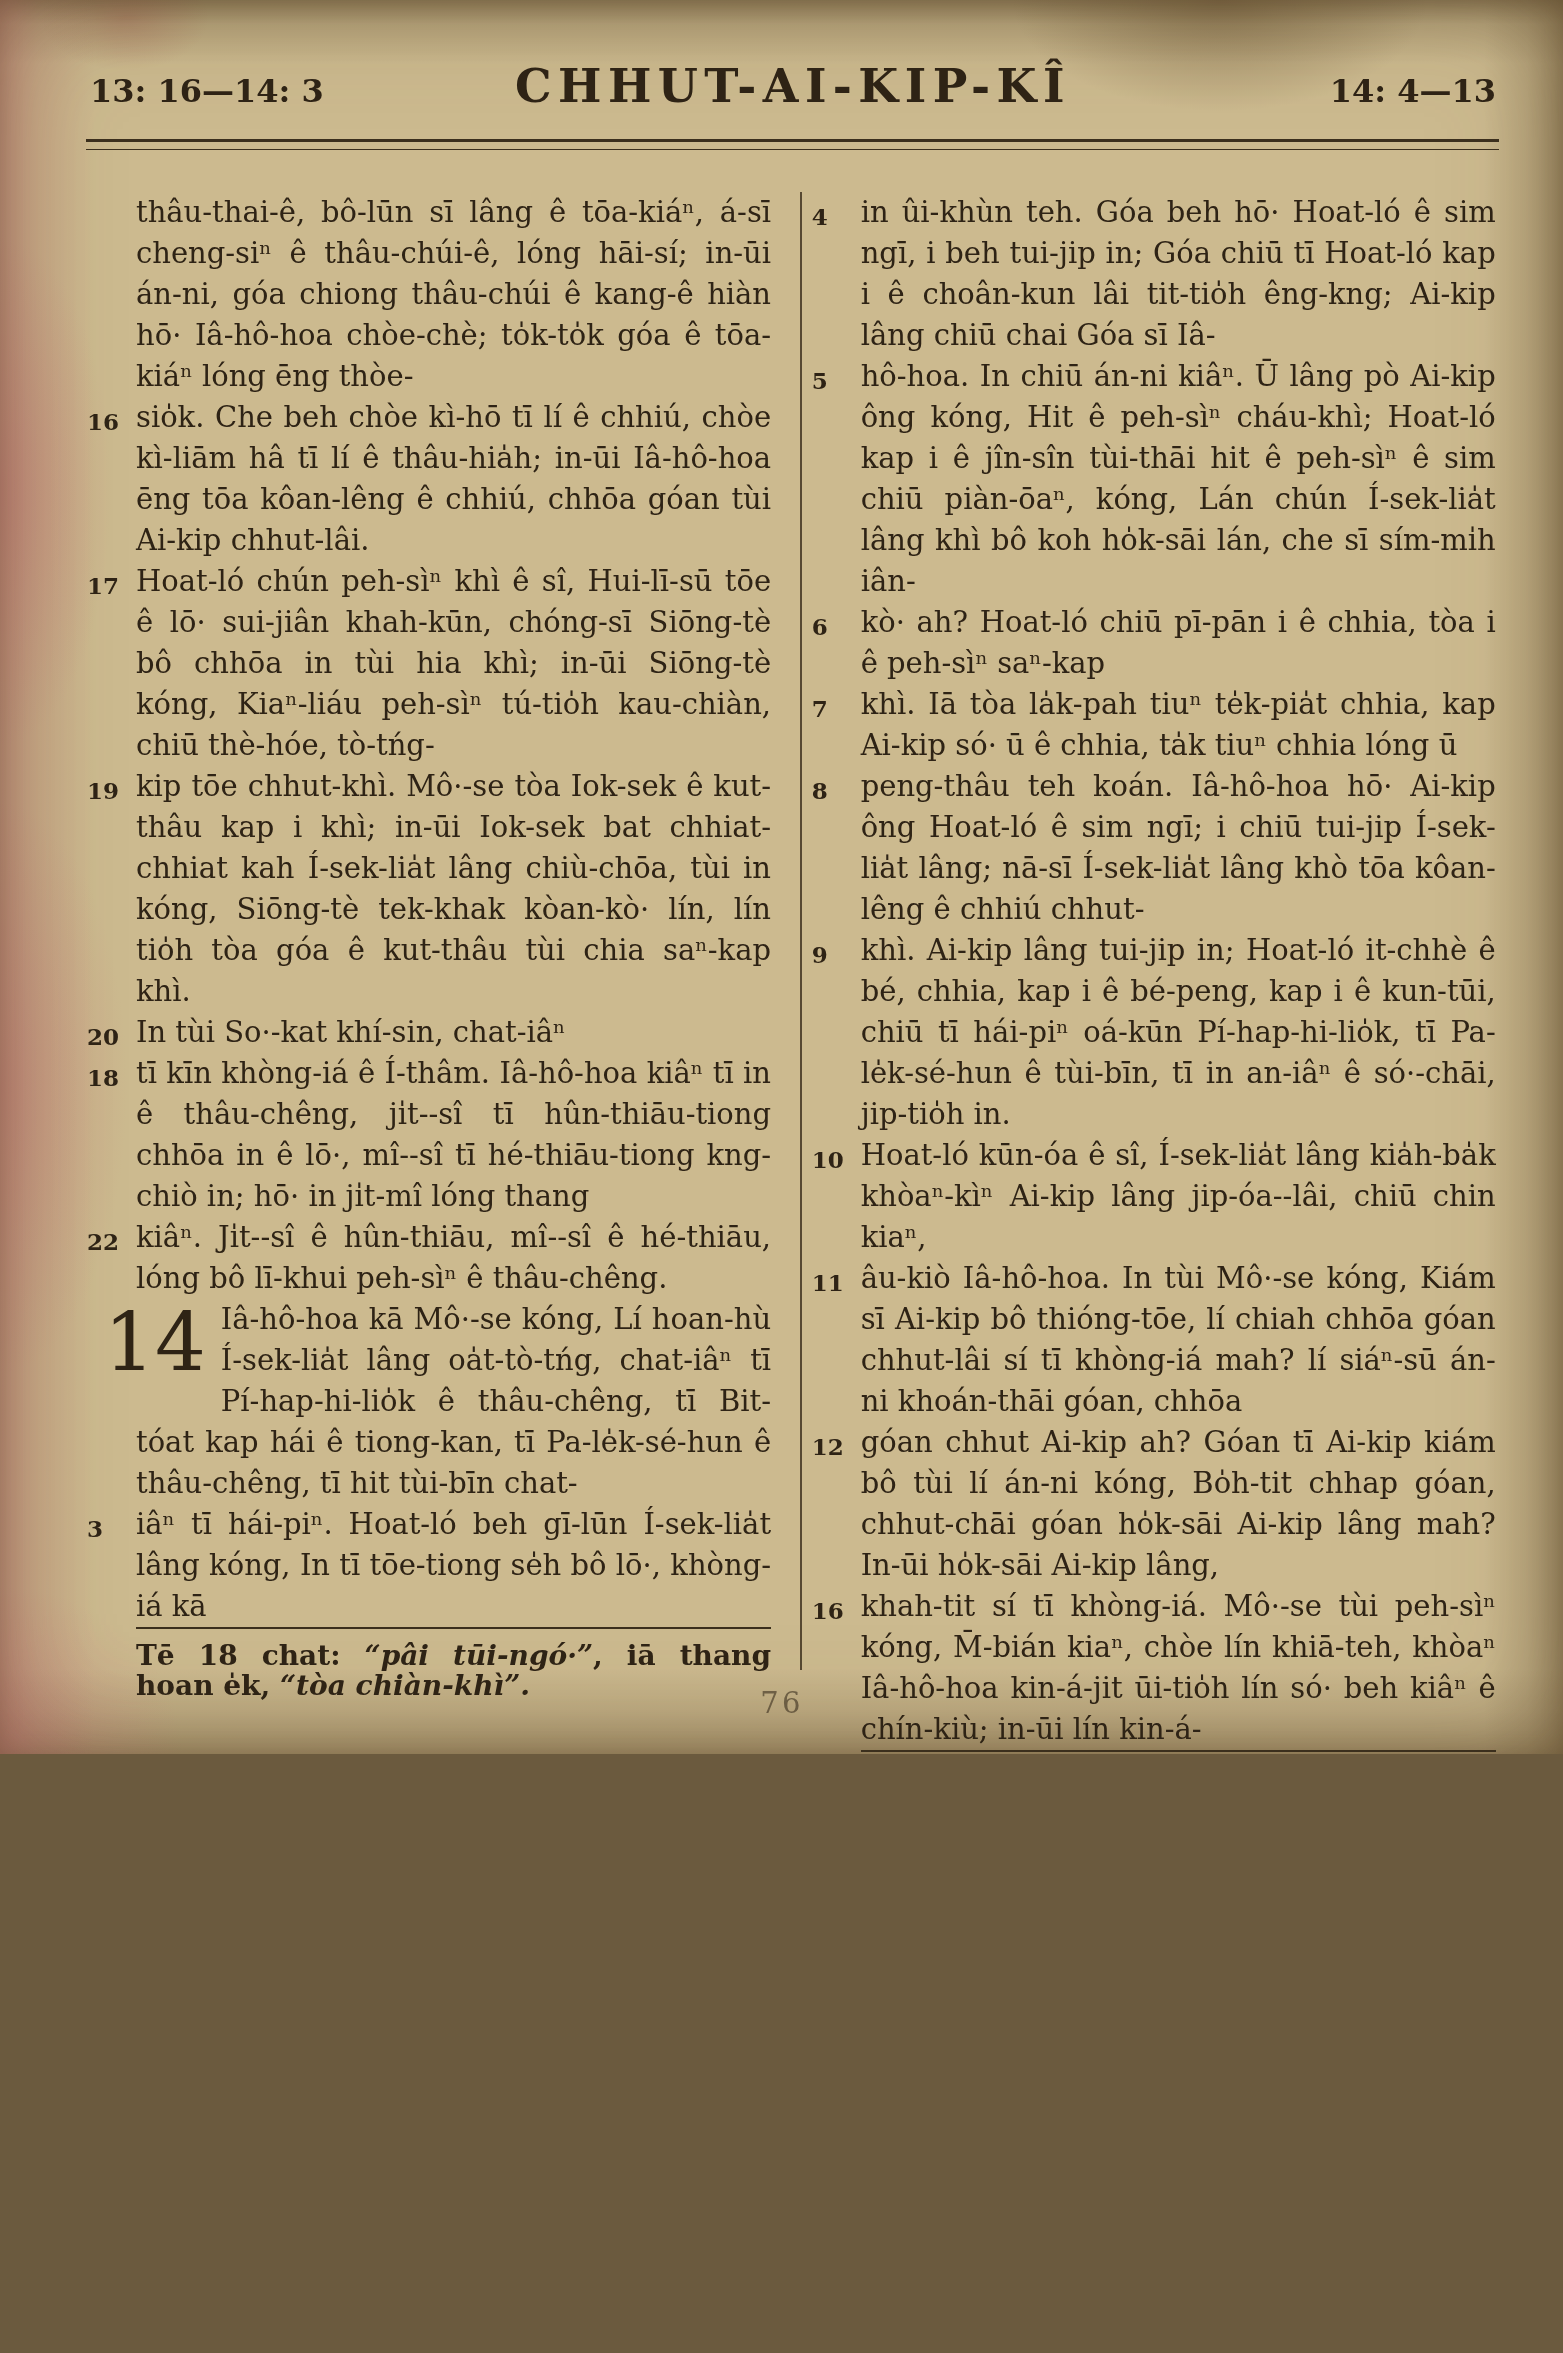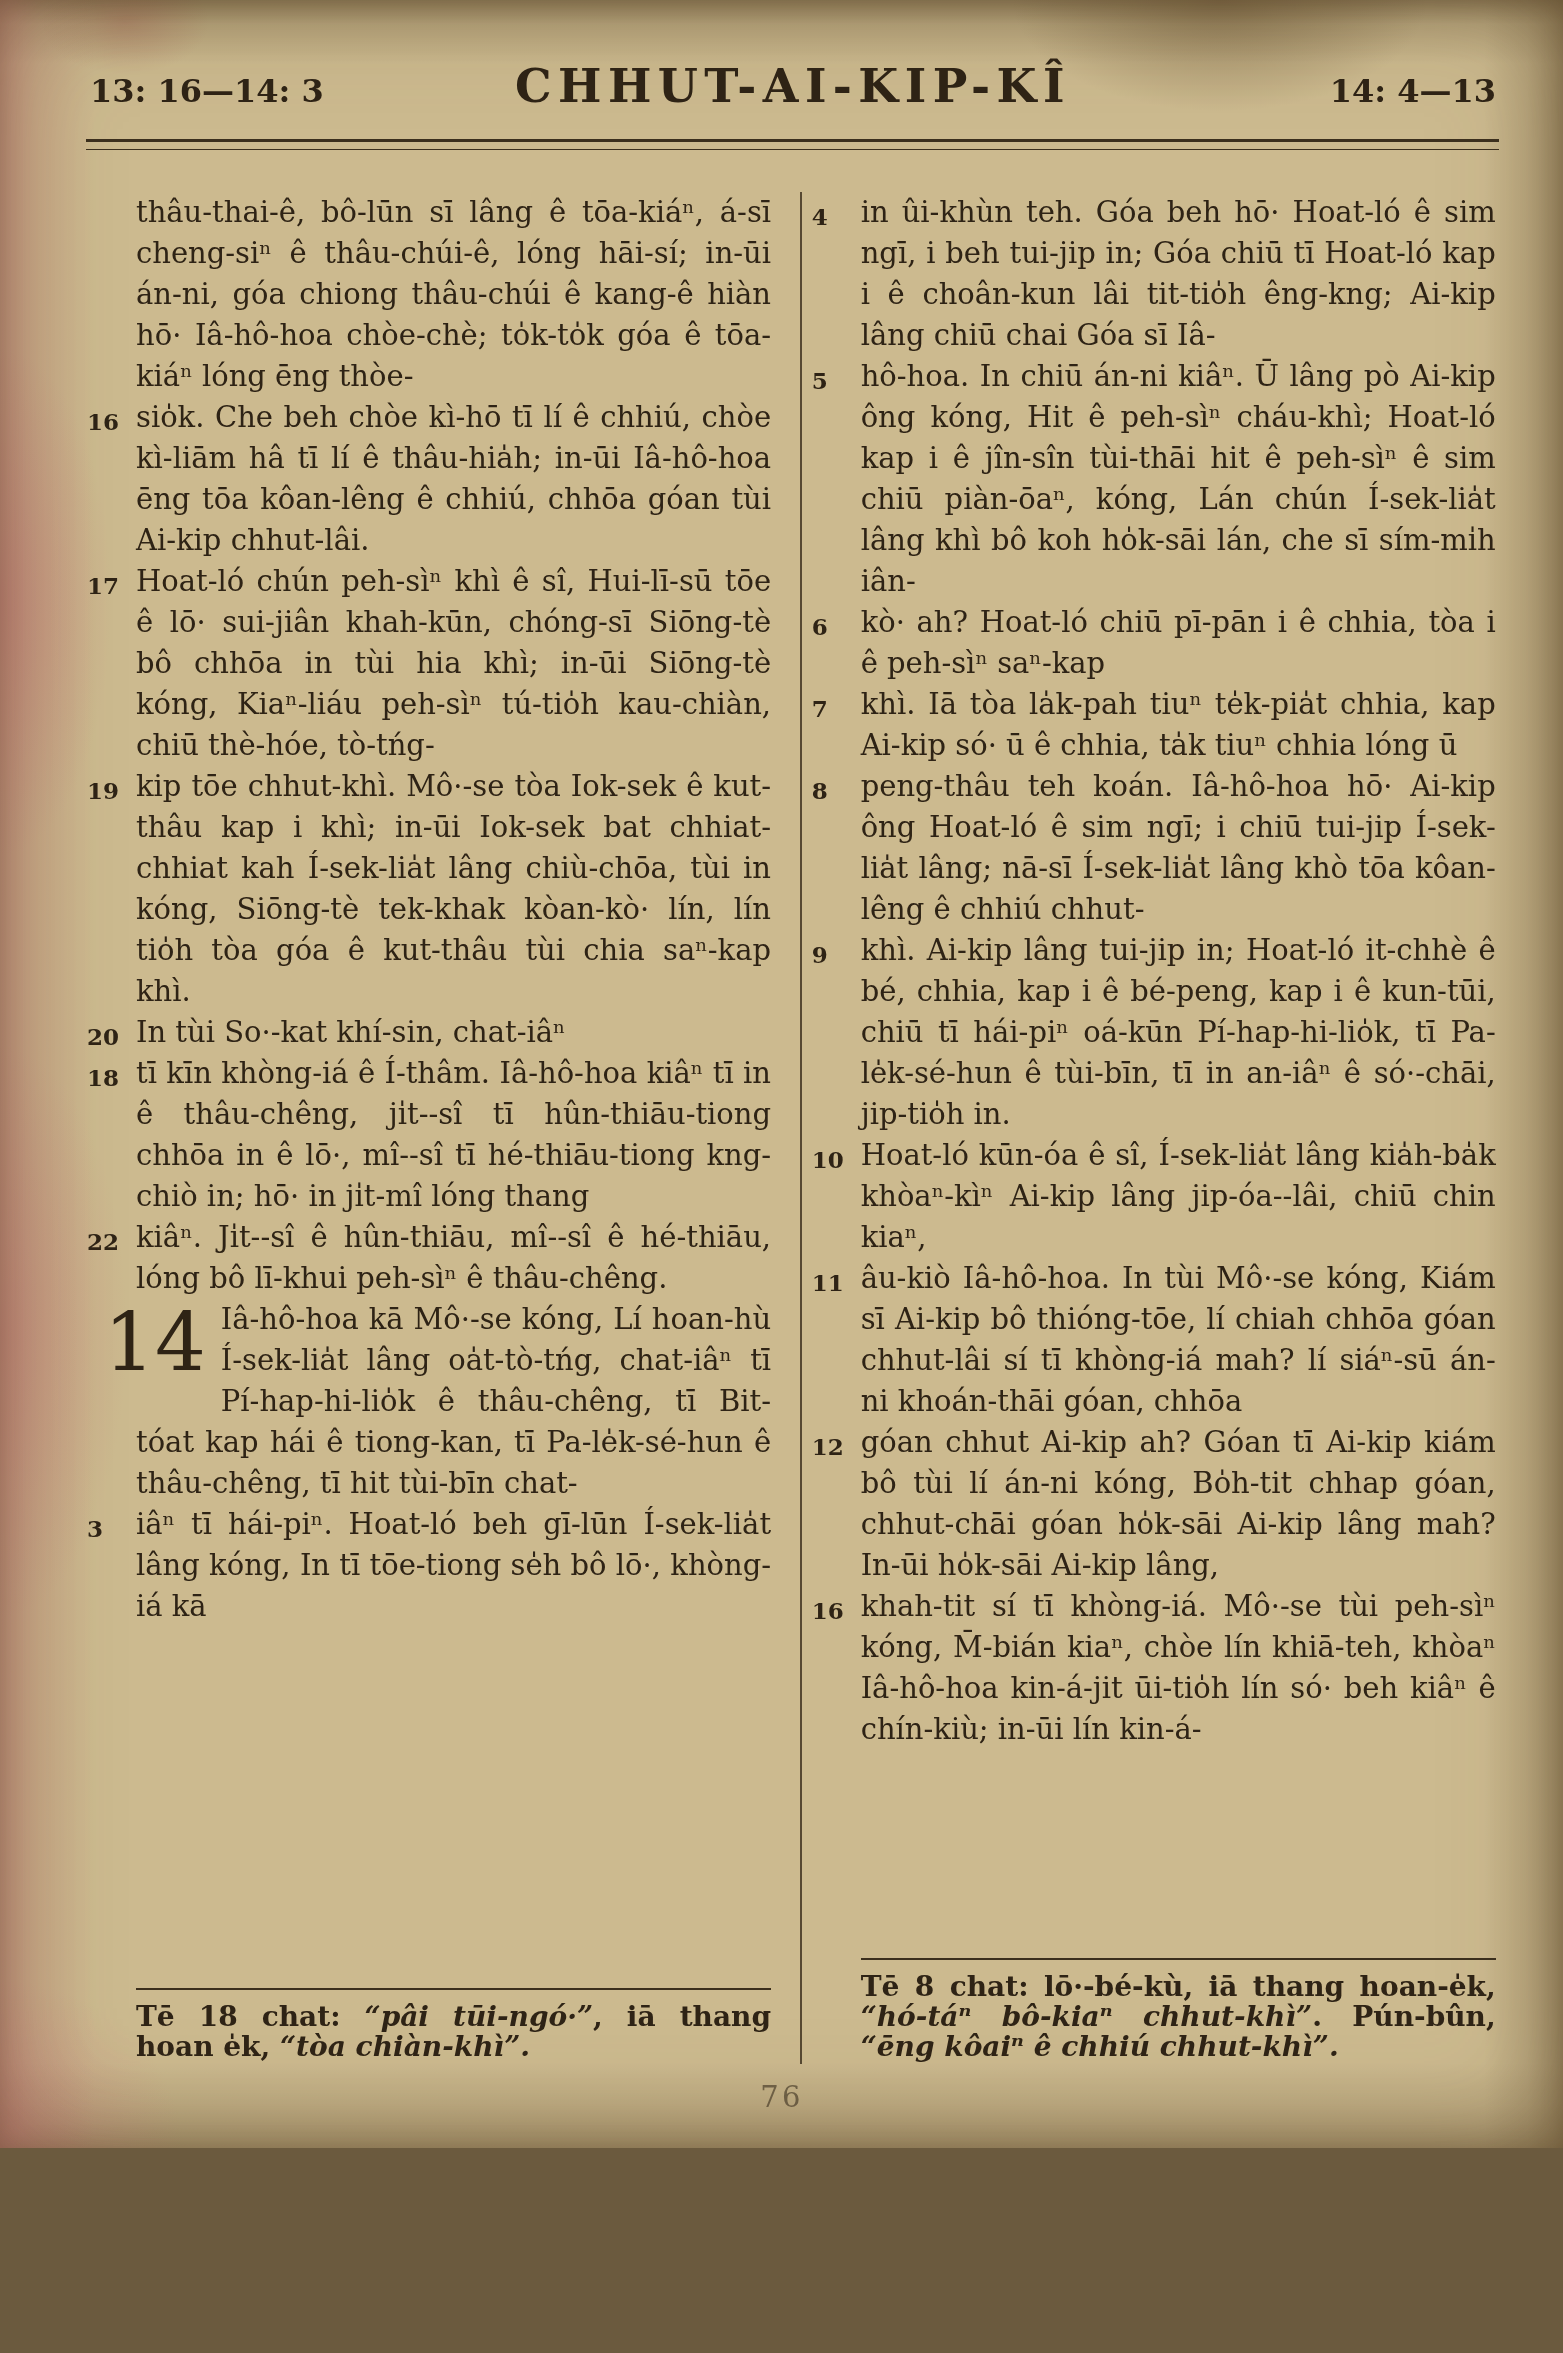--- a/index.html
+++ b/index.html
@@ -1,20 +1,20 @@
 <!DOCTYPE html>
 <html style="--paper: #ccba8f; --ink: #2e2315; --rule: #3b2f1d;font-size:8.5px"><head>
 <meta charset="utf-8">
 <style>
   html, body { margin: 0; padding: 0; background: #6b5a3e; }
 
   .page {
     position: relative;
     width: 1564px;
-    height: 2148px;
+    height: 1754px;
     overflow: hidden;
     font-family: "DejaVu Serif", "Liberation Serif", serif;
     color: var(--ink, #2e2315);
     background-color: var(--paper, #ccba8f);
     background-image:
       radial-gradient(ellipse 297px 159px at 78% 0%, rgba(98,76,44,0.50), transparent 70%),
       radial-gradient(ellipse 117px 74px at 8% 1%, rgba(150,70,64,0.28), transparent 72%),
       linear-gradient(90deg, rgba(186,106,106,0.50) 0px, rgba(186,106,106,0.22) 37px, rgba(186,106,106,0) 95px),
       radial-gradient(ellipse 149px 339px at 0% 28%, rgba(196,116,116,0.45), transparent 75%),
       radial-gradient(ellipse 170px 382px at 0% 62%, rgba(196,116,116,0.40), transparent 75%),
@@ -49,21 +49,21 @@
     position: absolute;
     top: 192px; left: 86px; right: 63px; bottom: 84px;
     display: flex;
   }
   .col {
     box-sizing: border-box;
     flex: 1 1 0;
     display: flex;
     flex-direction: column;
   }
-  .col-left  { padding: 0 29px 0 50px; justify-content: center; }
+  .col-left  { padding: 0 29px 0 50px; }
   .col-right { padding: 0 5.3px 0 59px; }
   .divider {
     width: 1.6px;
     background: rgba(56, 44, 26, 0.8);
     align-self: stretch;
   }
 
   .verse {
     margin: 0;
     font-size: 29px;

